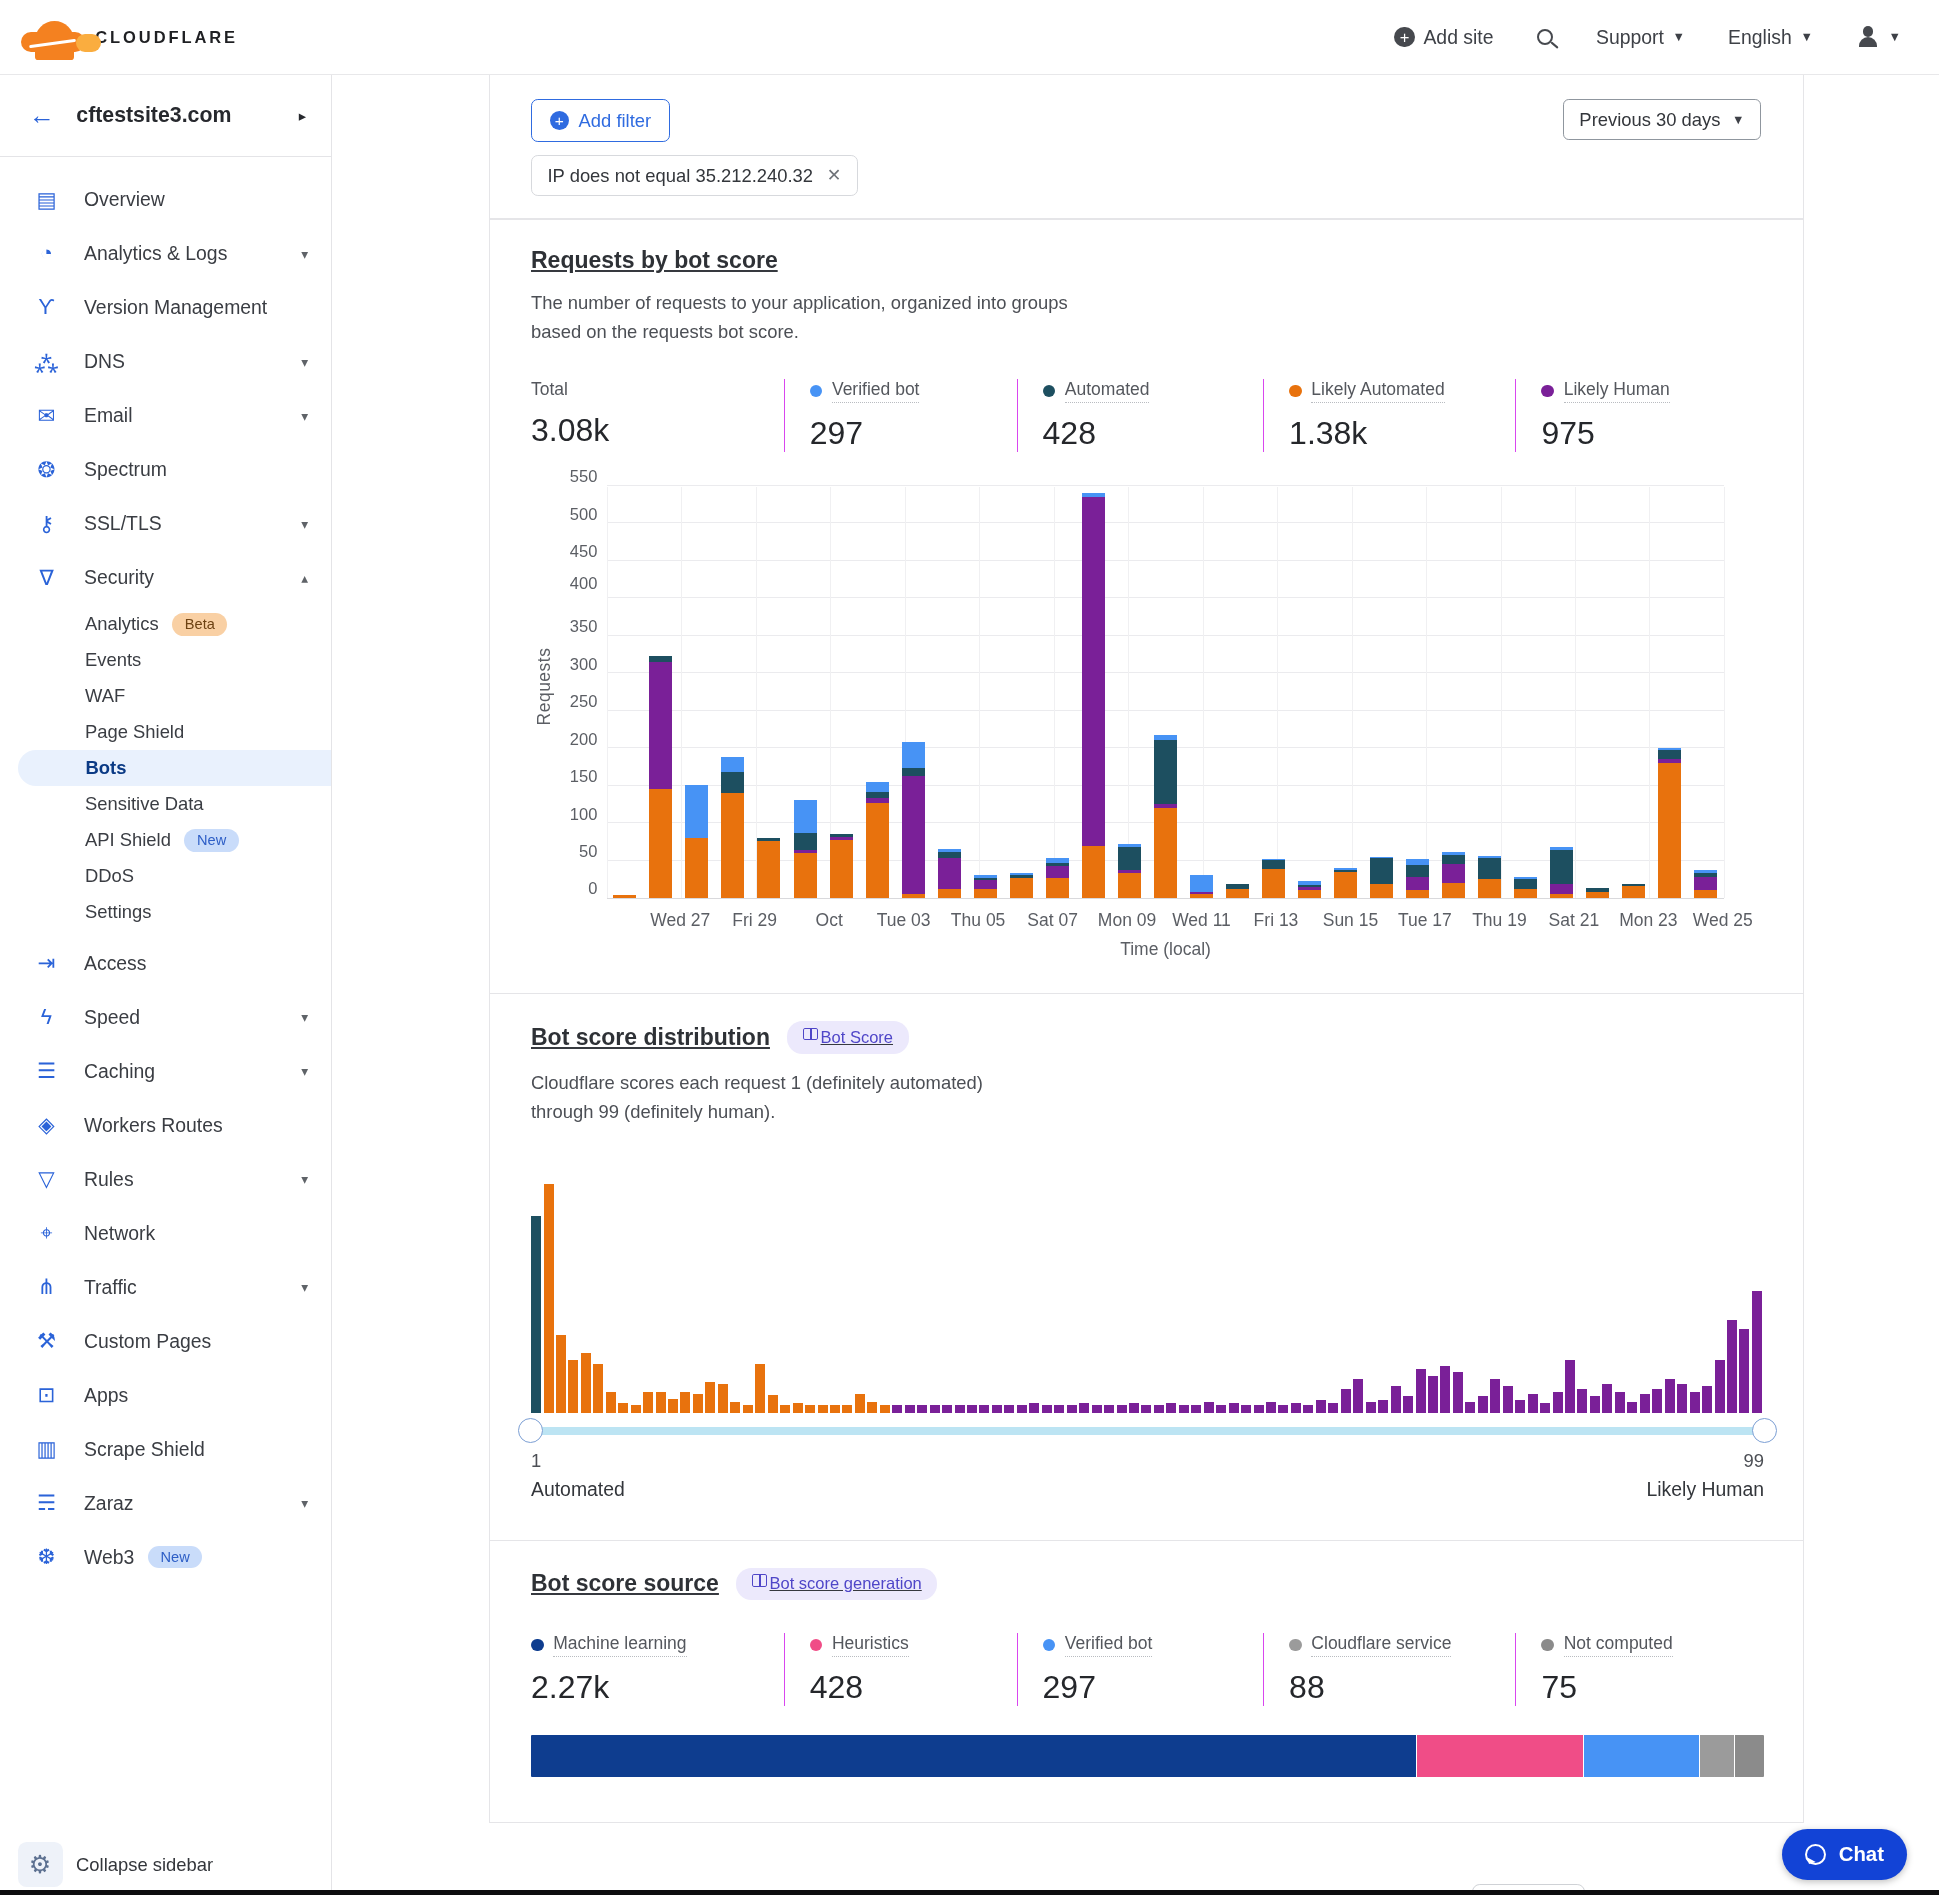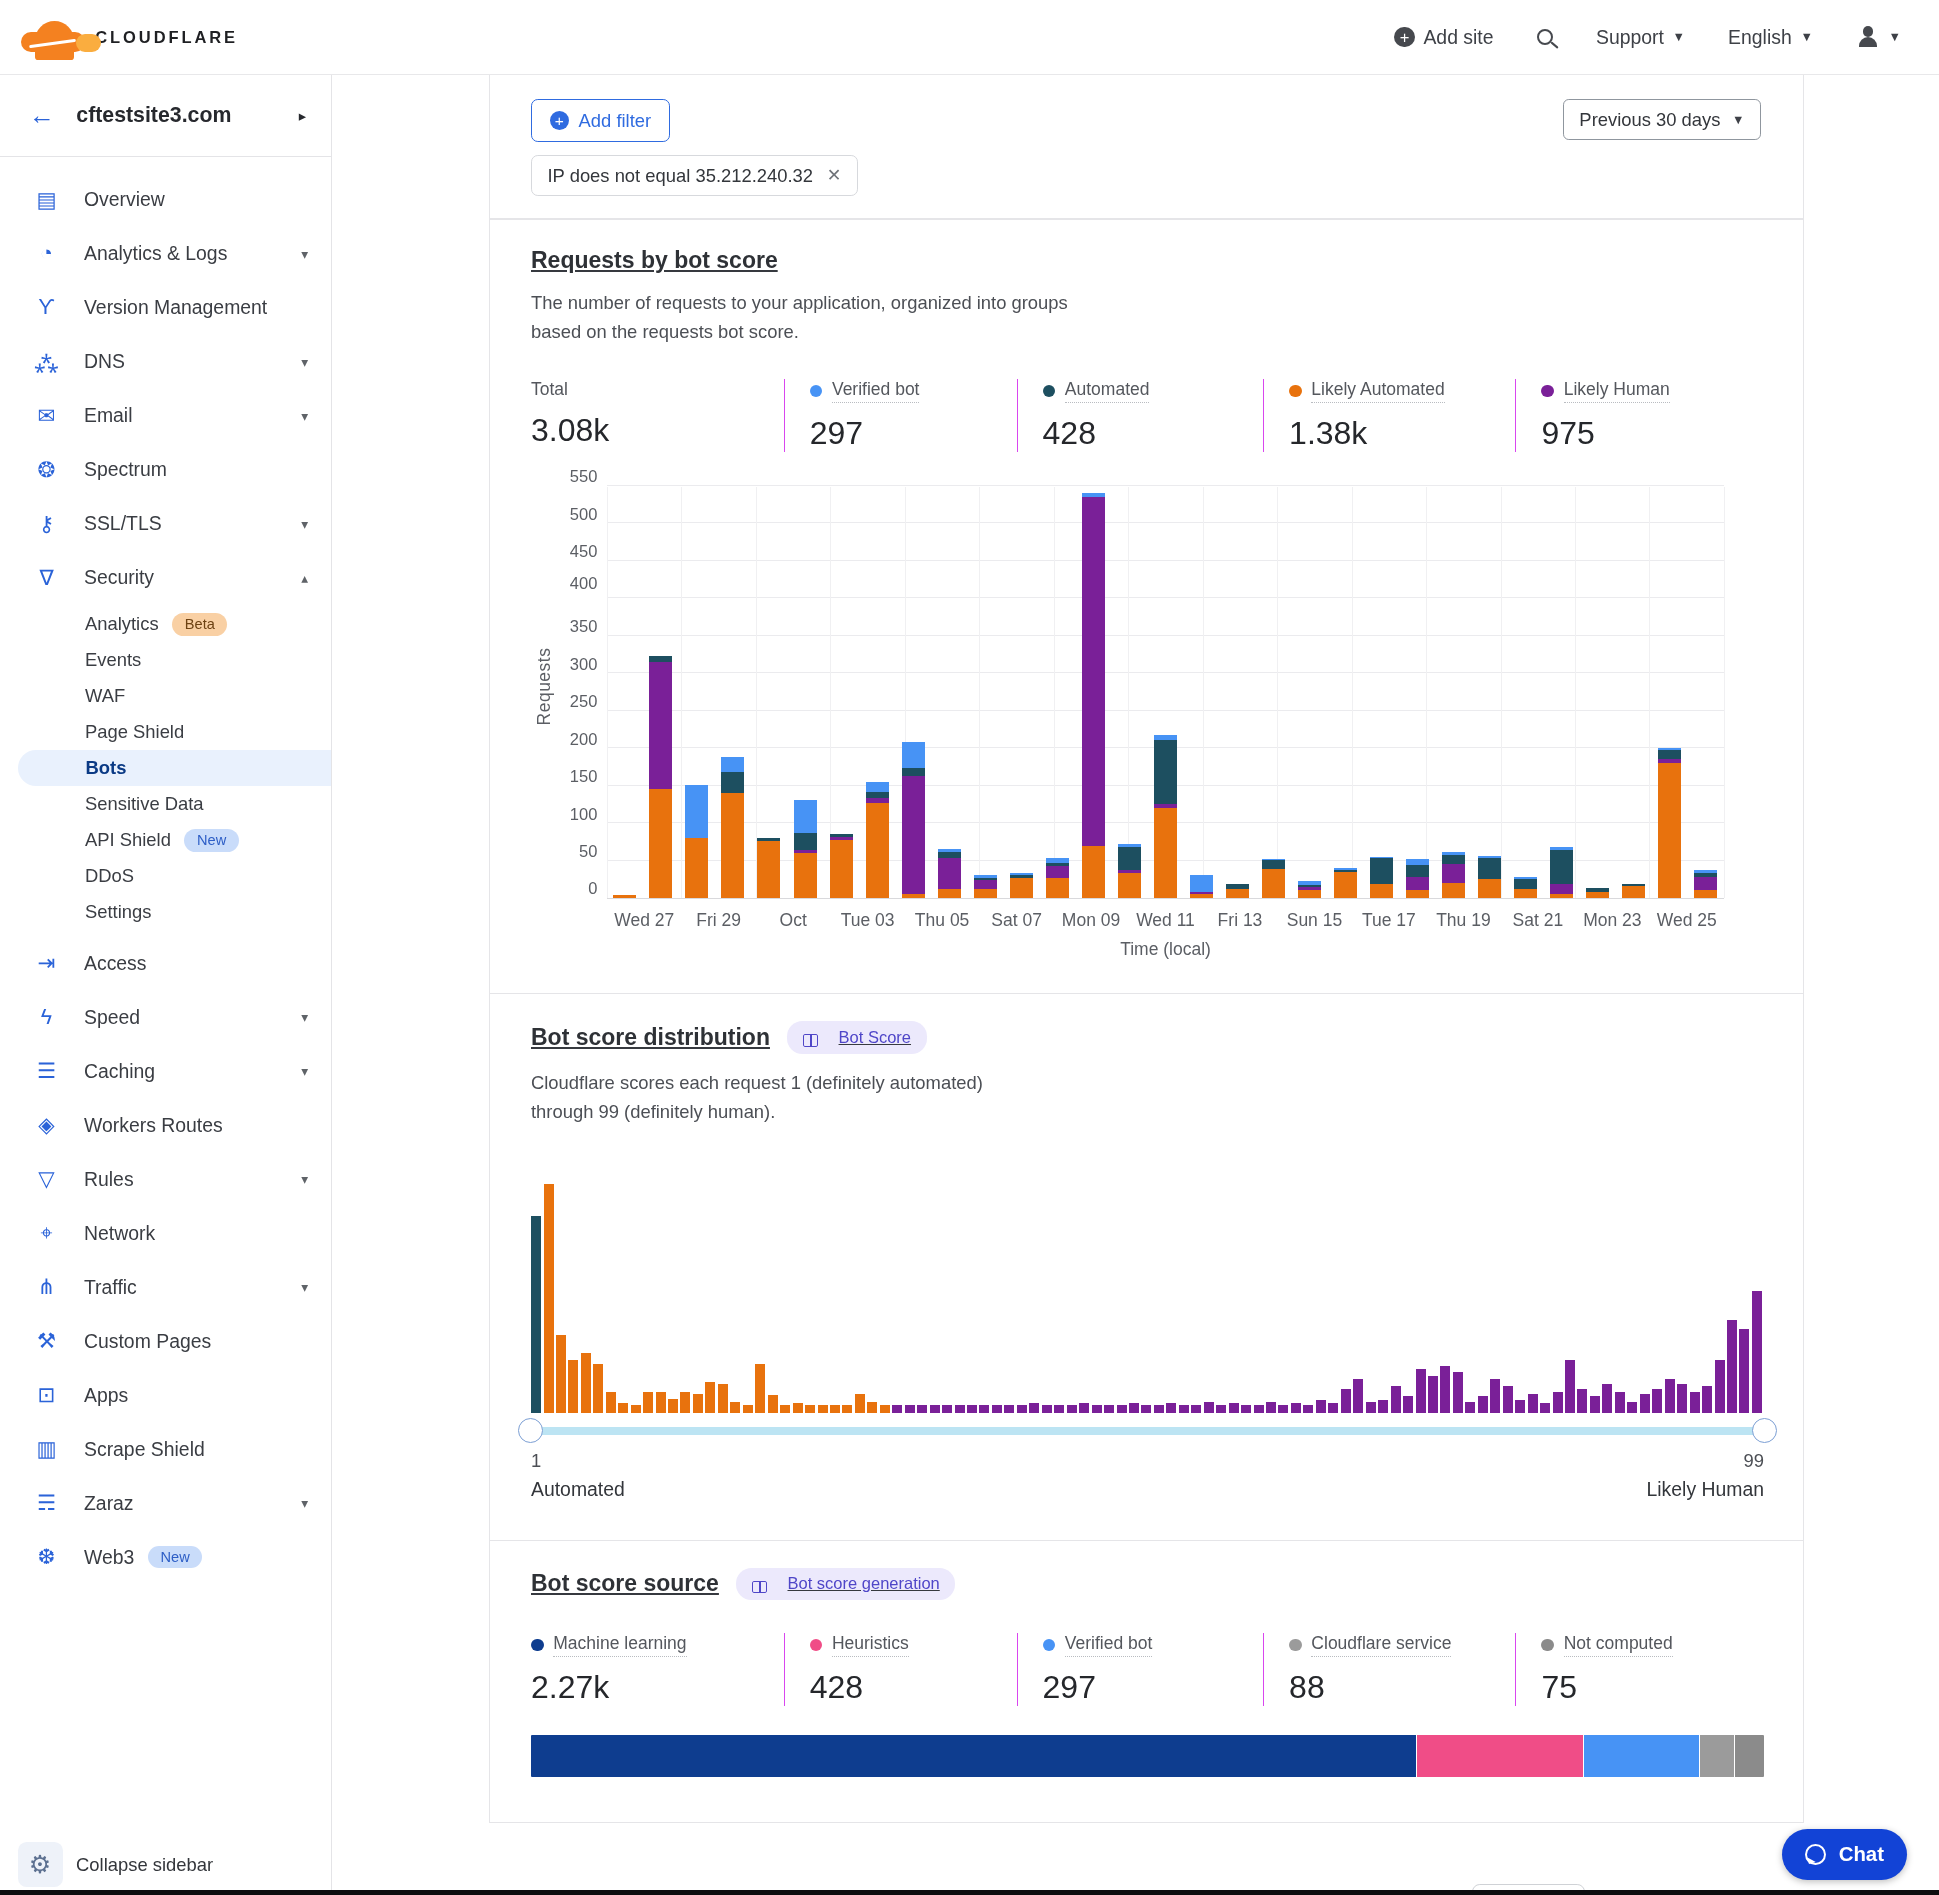--- a/index.html
+++ b/index.html
@@ -63,21 +63,21 @@
   .filter-chip { display:inline-flex; align-items:center; gap:13.6px; border:1px solid #d7d9dd; border-radius:6.8px;
                  padding:8.7px 15.5px; font-size:18.4px; color:#33363b; cursor:pointer; }
   .chip-close { color:#6f7379; font-size:17.5px; }
   .report-row { padding:15.5px 41px; }
   .report-link { color:#0051c3; font-size:18.4px; cursor:pointer; display:inline-flex; align-items:center; gap:9.7px; }
   .report-link .tri { font-size:12.6px; }
 
   .section { padding:27px 41px 0; }
   .sec-title-row { display:flex; align-items:center; gap:17.5px;text-decoration:underline; }
   .sec-title { font-size:23px; font-weight:700; color:#2e3136; }
-  .doc-badge { display:inline-flex; align-items:flex-end; gap:21px; background:#ece9fc; color:#4f46c8; font-size:16.5px;
+  .doc-badge { display:inline-flex; align-items:flex-start; gap:3px; background:#ece9fc; color:#4f46c8; font-size:16.5px;
                padding:6.8px 15.5px; border-radius:15.5px; cursor:pointer; }
   .book-icon { width:14.6px; height:12.6px; border:1.6px solid currentColor; border-radius:1.9px; display:inline-block; position:relative; }
   .book-icon::after { content:""; position:absolute; left:50%; top:0; bottom:0; width:1.6px; background:currentColor; }
   .sec-desc { font-size:18.4px; color:#4c4f55; line-height:1.55; margin-top:15.5px; }
   .desc-requests { max-width:543px; }
   .desc-dist { max-width:505px; }
 
   .stats-row { display:flex; margin-top:33px; }
   .stat-col { padding-right:23px; }
   .stat-col + .stat-col { border-left:1px solid #d946ef; padding-left:25px; }
@@ -90,21 +90,21 @@
   .chart-wrap { display:flex; margin-top:35px; }
   .ylab { width:35px; position:relative; }
   .ylab span { position:absolute; top:46%; left:-25px; transform:rotate(-90deg); font-size:17.5px; color:#5b5e64; letter-spacing:0.5px; }
   .yticks { width:41px; position:relative; }
   .yticks span { position:absolute; right:9.7px; font-size:16.5px; color:#5b5e64; transform:translateY(-50%); }
   .plot { position:relative; width:1117px; height:412px; border-bottom:1px solid #d9d9dc; }
   .gridline-h { position:absolute; left:0; right:0; height:1px; background:#ebebee; }
   .gridline-v { position:absolute; top:0; bottom:0; width:1px; background:#f0f0f2; }
   .bar { position:absolute; bottom:0; width:23px; display:flex; flex-direction:column-reverse; }
   .seg { width:100%; }
-  .xticks { display:flex; width:1117px; margin-left:76px; margin-top:11.6px; }
+  .xticks { display:flex; width:1117px; margin-left:112px; margin-top:11.6px; }
   .xticks span { flex:1; text-align:center; font-size:17.5px; color:#5b5e64; }
   .xaxis-title { width:1117px; margin-left:76px; text-align:center; font-size:17.5px; color:#5b5e64; margin-top:7.8px; padding-bottom:33px; }
 
   
   .hist { position:relative; width:1233px; height:258px; margin-top:29px; }
   .hbar { position:absolute; bottom:0; width:10.2px; }
   .slider { position:relative; width:1233px; height:27px; margin-top:3.9px; }
   .slider .track { position:absolute; top:9.7px; left:0; right:0; height:8.7px; background:#bce4f3; border-radius:4.9px; }
   .handle { position:absolute; top:1px; width:25px; height:25px; border-radius:50%; background:#fff; border:1.9px solid #7c9fd4; cursor:grab; }
   .handle.left { left:-12.6px; } .handle.right { right:-12.6px; }

